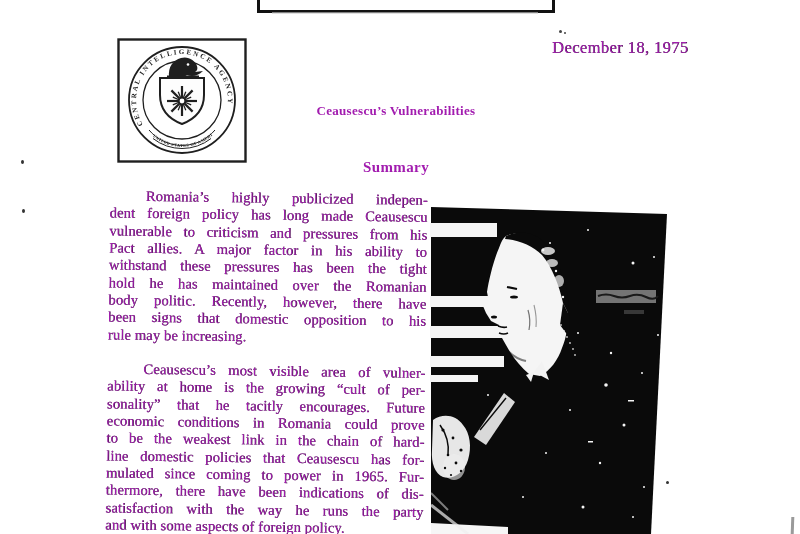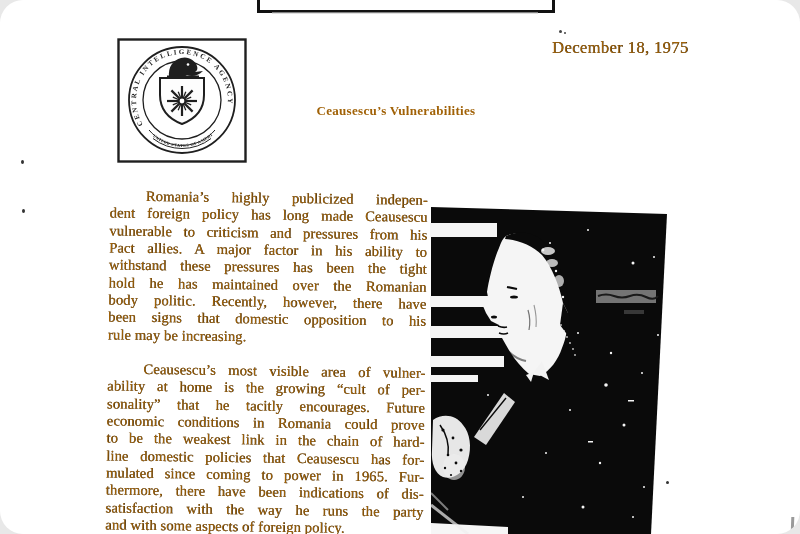--- a/index.html
+++ b/index.html
@@ -1,20 +1,19 @@
 <!DOCTYPE html>
 <html><head>
 <meta charset="utf-8">
 <style>
   html,body{margin:0;padding:0;background:#e8e8e8;}
   #page{
     position:relative;width:800px;height:534px;background:#ffffff;
     overflow:hidden;font-family:"Liberation Serif","DejaVu Serif",serif;
-    color:#a16207;
-    border-radius:23px;
+    color:#a21caf;
   }
   
   .topbox{
     position:absolute;left:257px;top:-30px;width:292px;height:37px;
     border:3px solid #121212;background:#fff;
   }
   .topbox-shadow{
     position:absolute;left:272px;top:12px;width:266px;height:2px;
     background:#c9c9c9;opacity:.6;
   }
@@ -112,20 +111,21 @@
         <line x1="65" y1="63" x2="55.8" y2="59.2"></line>
           <line x1="65" y1="63" x2="61.2" y2="53.8"></line>
         <line x1="65" y1="63" x2="68.8" y2="53.8"></line>
           <line x1="65" y1="63" x2="74.2" y2="59.2"></line>
       </g>
       <circle cx="65" cy="63" r="3" fill="#fff" stroke-width="1.2"></circle>
     </g>
   </svg>
 
   <div class="title">Ceausescu’s Vulnerabilities</div>
+  <div class="summary">Summary</div>
 
   <div class="bodycol">
     <div class="para para-1">
       <div class="line first">Romania’s highly publicized indepen-</div>
       <div class="line">dent foreign policy has long made Ceausescu</div>
       <div class="line">vulnerable to criticism and pressures from his</div>
       <div class="line">Pact allies. A major factor in his ability to</div>
       <div class="line">withstand these pressures has been the tight</div>
       <div class="line">hold he has maintained over the Romanian</div>
       <div class="line">body politic. Recently, however, there have</div>

